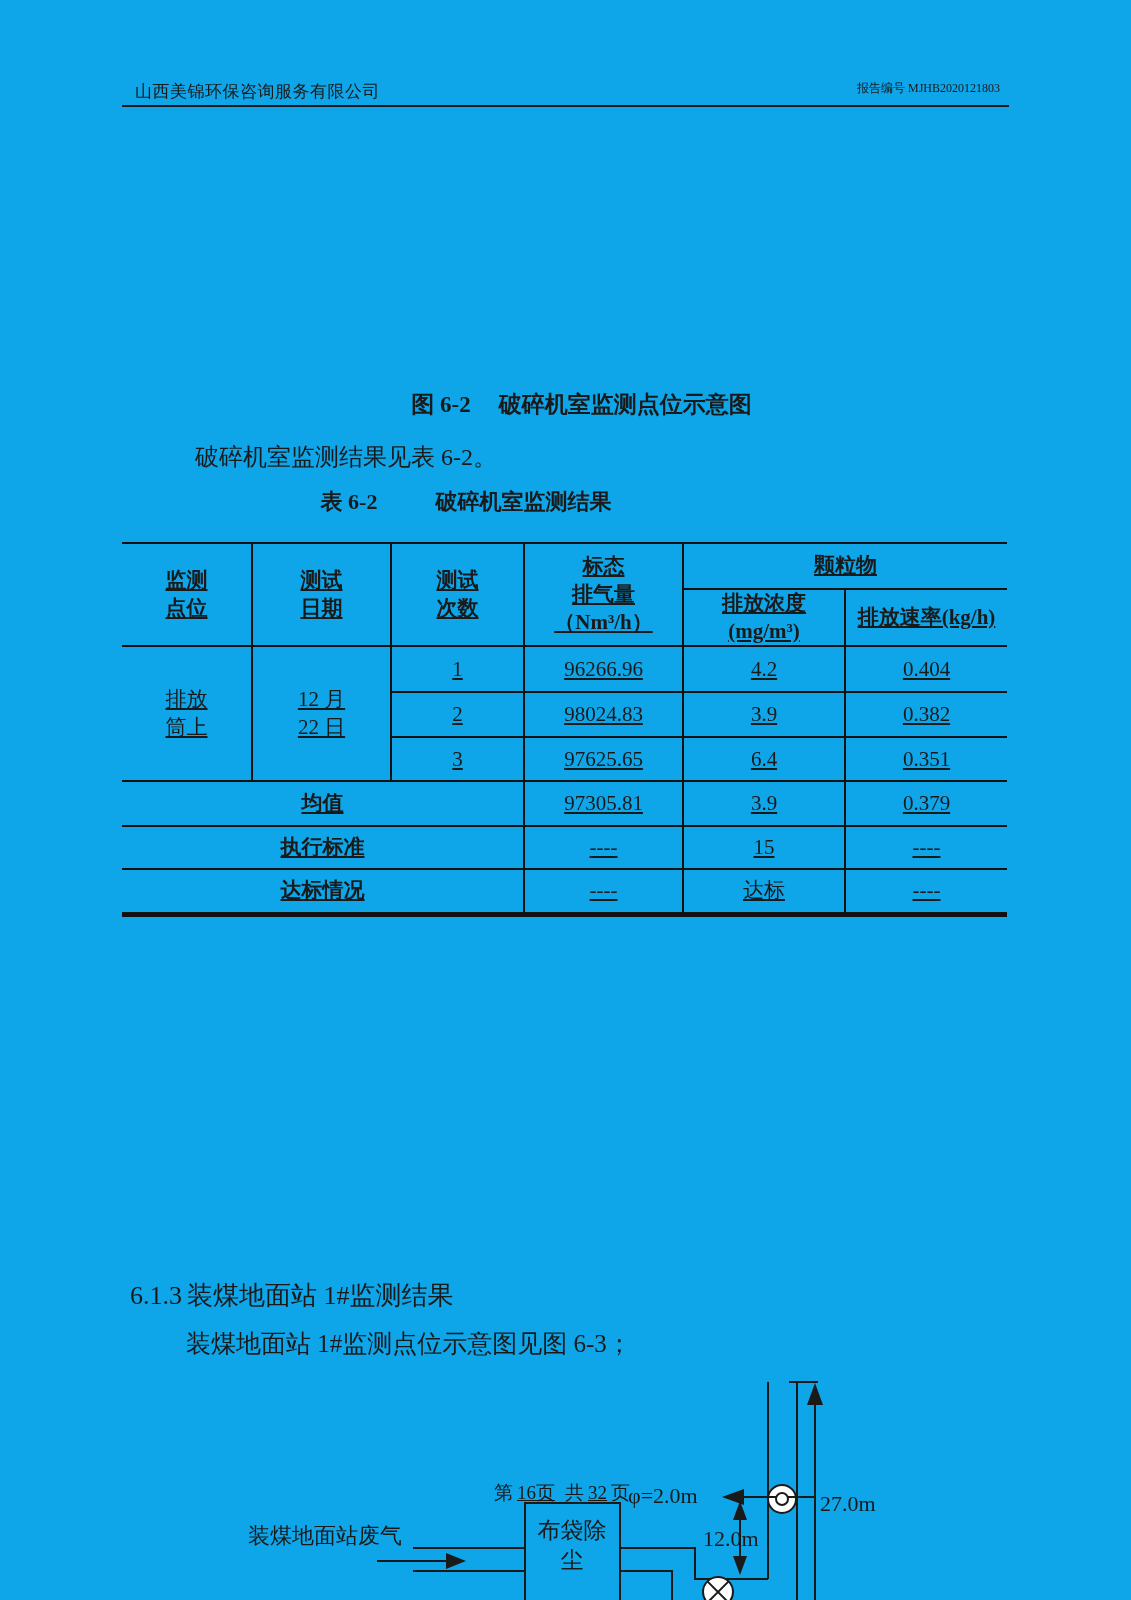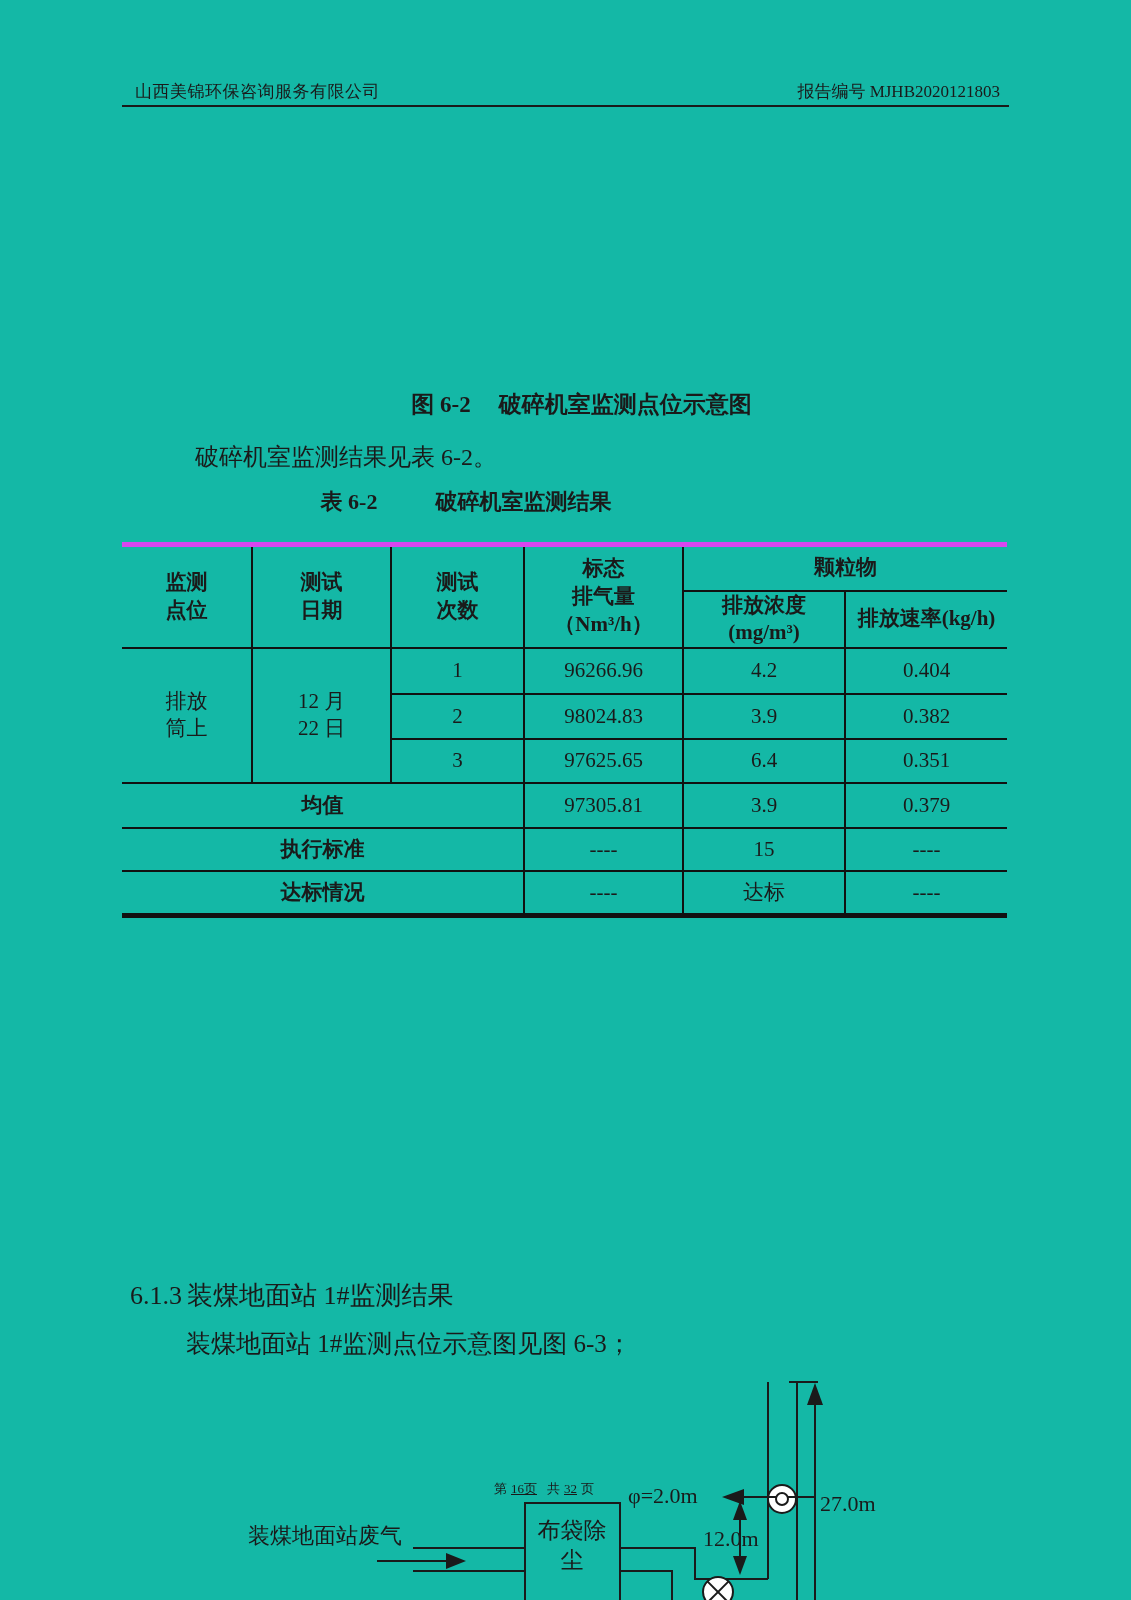--- a/index.html
+++ b/index.html
@@ -1,52 +1,52 @@
 <!DOCTYPE html>
 <html><head>
 <meta charset="utf-8">
 <style>
   html,body { margin:0; padding:0; background:#e8e8e8; }
   .page {
     position:relative; width:1131px; height:1600px; margin:0 auto;
-    background:#14b8a6; overflow:hidden; color:#1a1a1a;
+    background:#0ea5e9; overflow:hidden; color:#1a1a1a;
     font-family:"Liberation Serif","DejaVu Serif",serif;
   }
   .abs { position:absolute; }
   .hdr-company { left:135px; top:80px; font-size:17px; letter-spacing:0.5px; }
-  .hdr-report  { right:131px; top:80px; font-size:17px; }
+  .hdr-report  { right:131px; top:80px; font-size:12px; }
   .hdr-rule    { left:122px; top:105px; width:887px; height:2px; background:#1a1a1a; }
 
   .fig-cap { left:0; top:389px; width:1131px; text-align:center;
              font-size:23px; font-weight:bold;padding-left:16px; }
   .fig-cap .gap { margin-left:28px; }
   .para1   { left:195px; top:441px; font-size:24px; }
   .tbl-cap { left:0; top:487px; width:932px; text-align:center;
              font-size:22px; font-weight:bold; }
   .tbl-cap .gap { margin-left:58px; }
 
   .tbl-wrap { left:122px; top:542px; }
   table.report-table {
     border-collapse:collapse; table-layout:fixed; width:885px;
-    border-top:5px solid #d946ef; border-bottom:5px solid #111;
-    font-size:21px; color:#1a1a1a;
+    border-top:2px solid #d946ef; border-bottom:5px solid #111;
+    font-size:21px; color:#1a1a1a;text-decoration:underline;
   }
   table.report-table td {
     border:2px solid #111; text-align:center; vertical-align:middle;
     padding:0; line-height:1.32; overflow:hidden;
   }
   td.bl0 { border-left:none !important; }
   td.br0 { border-right:none !important; }
   td.bold { font-weight:bold; }
 
   .sec-head { left:130px; top:1278px; font-size:26px; }
   .sec-head .num { margin-right:5px; }
   .para2    { left:186px; top:1327px; font-size:25px; }
 
-  .page-num { left:494px; top:1480px; font-size:13px; white-space:nowrap; }
+  .page-num { left:494px; top:1480px; font-size:19px; white-space:nowrap; }
   .page-num .u { text-decoration:underline; }
   .page-num span { margin-right:4px; }
 
   svg.diagram { position:absolute; left:0; top:1350px; }
   svg.diagram line, svg.diagram polyline, svg.diagram rect, svg.diagram path {
     stroke:#1a1a1a; stroke-width:2; fill:none;
   }
   svg.diagram .arrow { fill:#1a1a1a; stroke:none; }
   svg.diagram circle { stroke:#1a1a1a; stroke-width:2; fill:#ffffff; }
   svg.diagram text {

